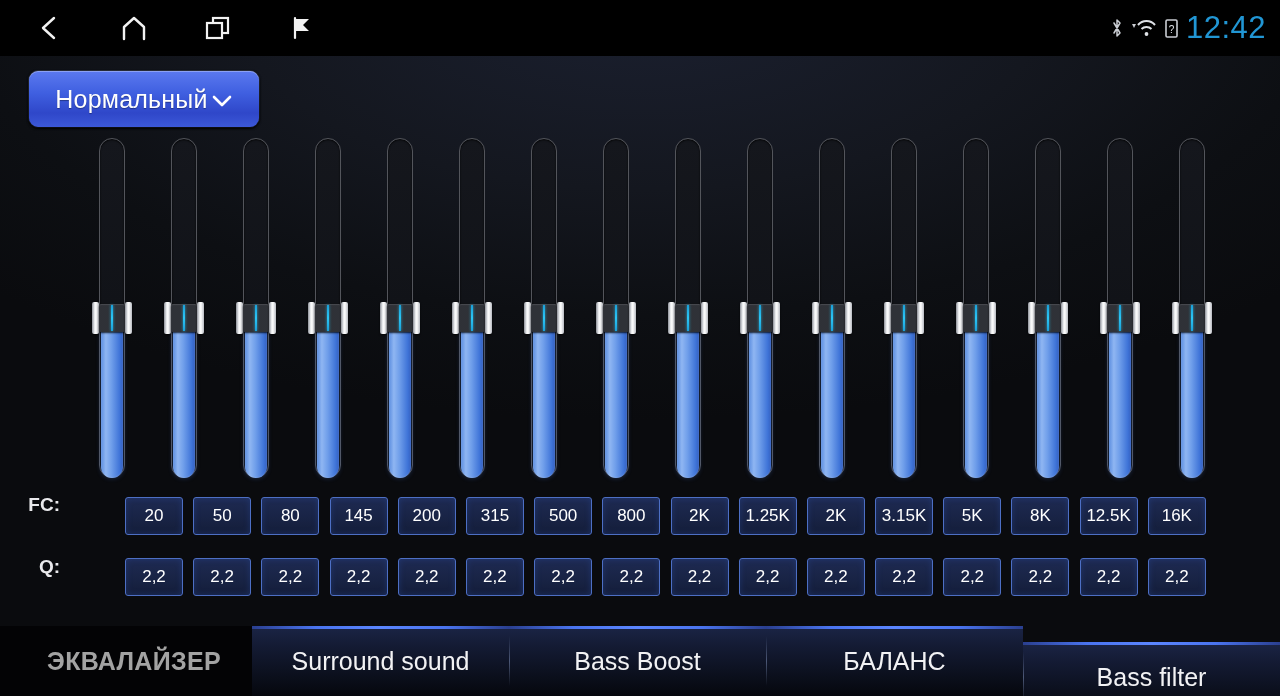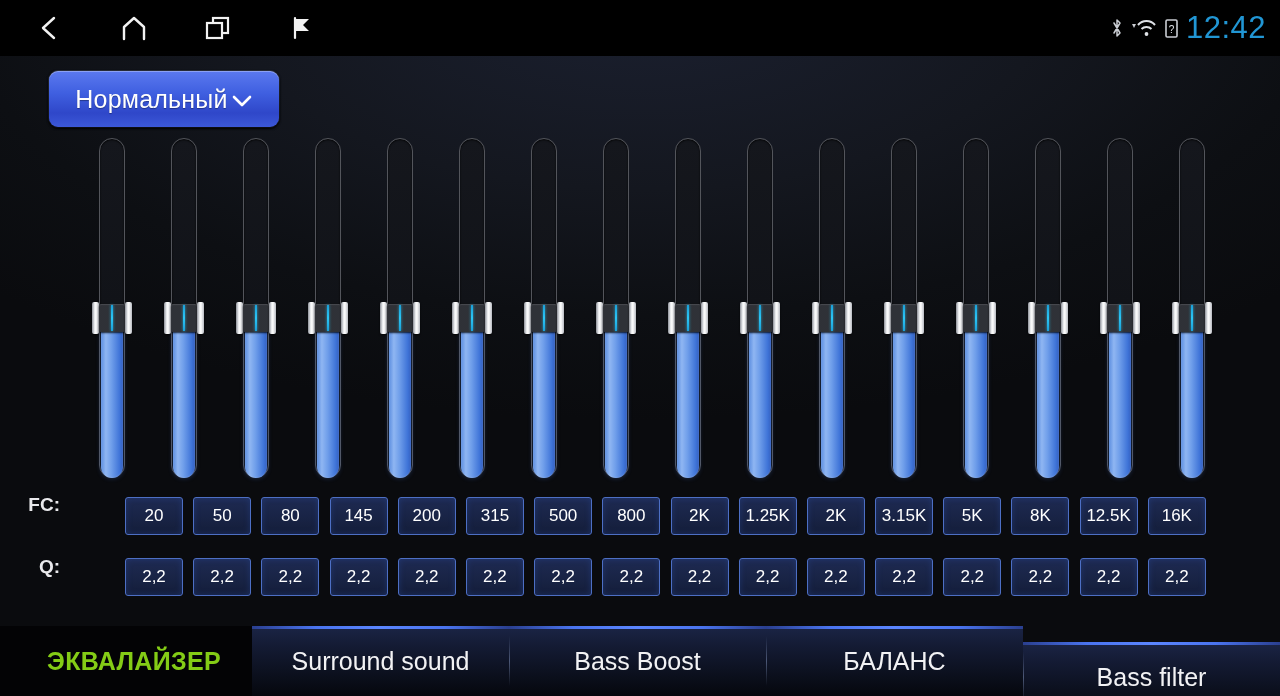--- a/index.html
+++ b/index.html
@@ -35,21 +35,21 @@
     font-size:31px;
     font-weight:400;
     letter-spacing:0.5px;
     line-height:1;
     padding-bottom:2px;
   }
   .sysicon { display:flex; align-items:center; justify-content:center; }
 
   
   .preset-wrap {
-    position:absolute; left:48px; top:70px;
+    position:absolute; left:28px; top:70px;
     width:232px; height:58px;
     border-radius:11px;
     background:linear-gradient(180deg,#2b2f3a 0%,#14161c 100%);
     box-shadow:0 1px 2px rgba(0,0,0,0.8);
     padding:1px;
   }
   .preset-btn {
     width:100%; height:100%;
     border-radius:9px;
     background:linear-gradient(180deg,#5b79ef 0%,#3f5fe0 40%,#2f47c9 75%,#3c58d8 100%);
@@ -153,21 +153,21 @@
   .tab {
     position:relative;
     height:70px;
     display:flex; align-items:center; justify-content:center;
     cursor:pointer;
     font-size:25px;
     color:#f2f2f4;
   }
   .tab.active {
     background:#030305;
-    color:#84cc16;
+    color:#a3a3a3;
     font-weight:bold;
     letter-spacing:0.3px;
     padding-left:16px;
   }
   .tab.inactive {
     background:linear-gradient(180deg,#1b2546 0%,#141b34 28%,#0b0f1c 72%,#05070d 100%);
     text-align:center;
   }
   .tab.inactive::before {
     content:"";

